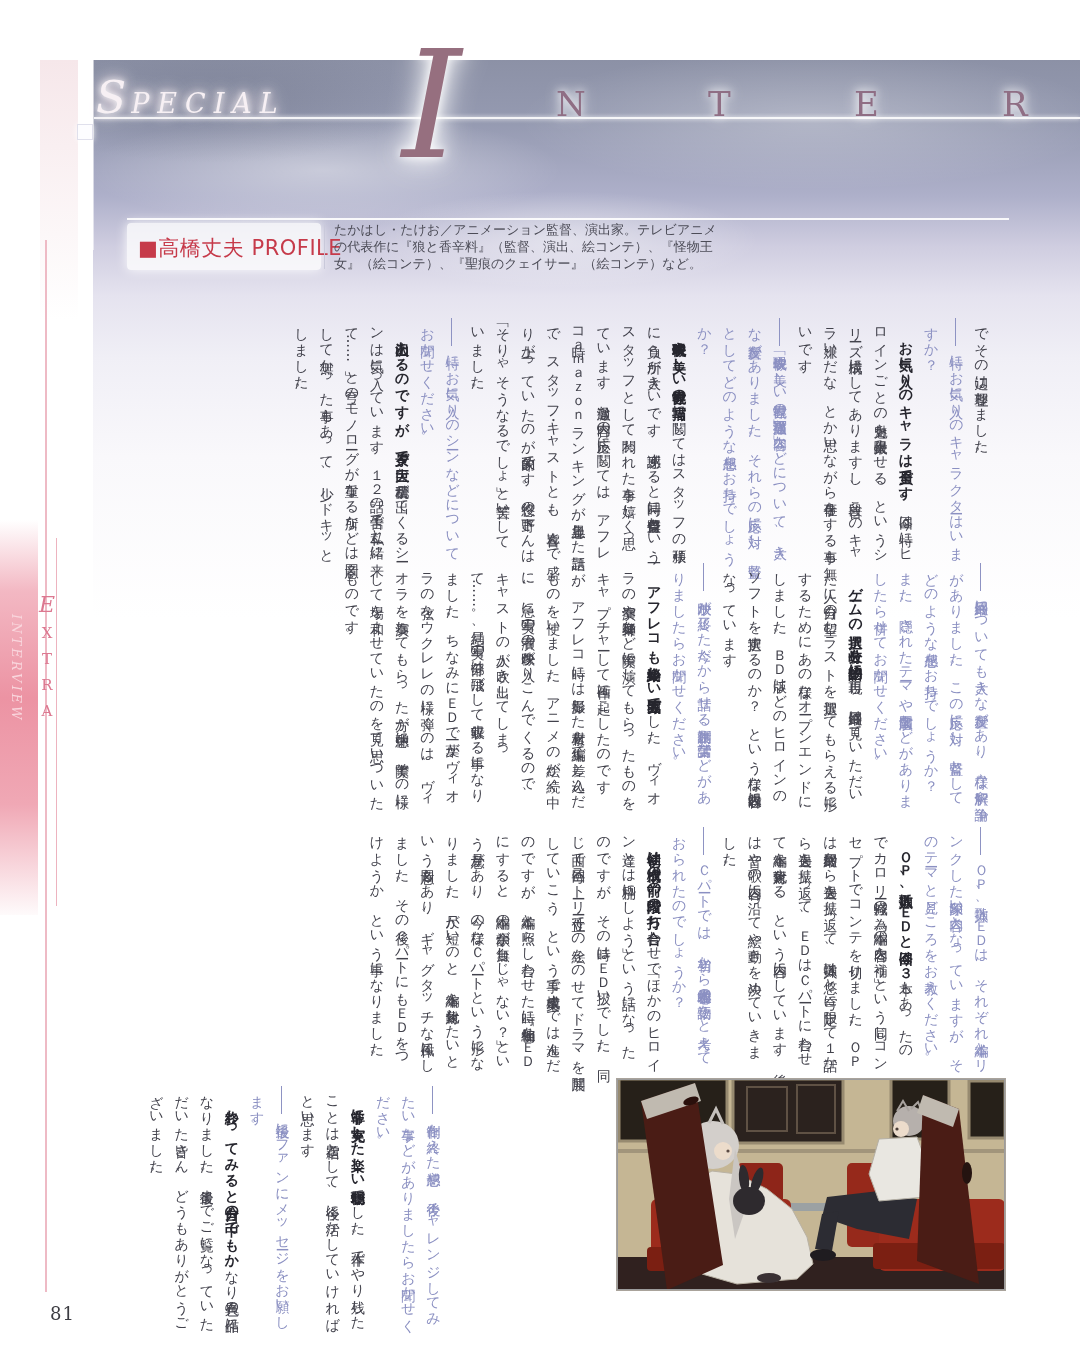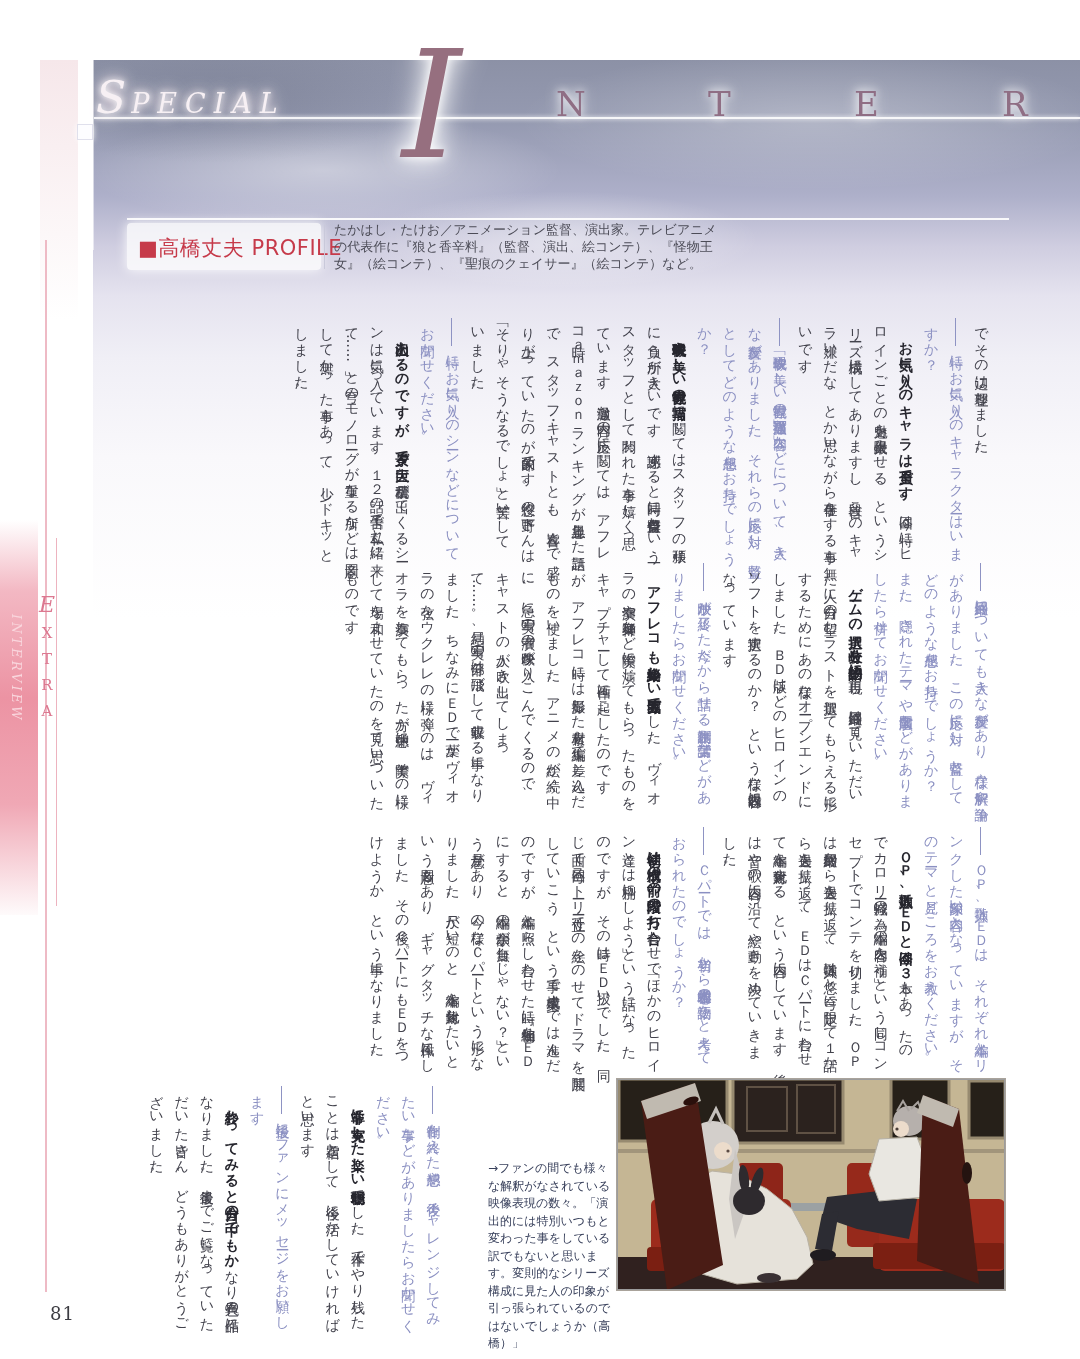--- a/index.html
+++ b/index.html
@@ -138,21 +138,20 @@
         <div class="seg a"><span class="lead">　初佳は構成の前の段階の打ち合</span>わせで「ほかのヒロイン達とは別枠にしよう」という話になったのですが、その時はＥＤ扱いでした。同じ曲で毎回ストーリー仕立ての絵をのせてドラマを展開していこう、という事で構成案までは進んだのですが、本編と照らし合わせた時に「初佳編をＥＤにすると、本編の余韻が台無しじゃない？」という意見があり、今の様なＣパートという形になりました。尺が短いのと、本編を対象化したいという意図もあり、ギャグタッチな作風にしました。その後ＣパートにもＥＤをつけようか、という事になりました。</div>
       </div>
       <div class="band band4">
         <div class="seg q">――制作を終えた感想や、今後チャレンジしてみたい事などがありましたらお聞かせください。</div>
         <div class="seg a"><span class="lead">　非常に充実した楽しい制作現場</span>でした。本作でやり残したことは宿題として、今後に活かしていければと思います。</div>
         <div class="seg q">――最後にファンにメッセージをお願いします。</div>
         <div class="seg a"><span class="lead">　終わってみると自分の中でもか</span>なり異色の作品になりました。最後までご覧になっていただいた皆さん、どうもありがとうございました。</div>
       </div>
     </div>
 
-  <div id="caption">→ファンの間でも様々な解釈がなされている映像表現の数々。「演出的には特別いつもと変わった事をしている訳でもないと思います。変則的なシリーズ構成に見た人の印象が引っ張られているのではないでしょうか（高橋）」</div>
 
   <div id="photo">
     <svg width="388" height="211" viewBox="0 0 388 211">
       <rect width="388" height="211" fill="#c5b694"></rect>
 
       <rect x="2" y="0" width="108" height="62" fill="#262019" stroke="#978a70" stroke-width="3"></rect>
       <rect x="116" y="0" width="110" height="64" fill="#2b2era" stroke="#978a70" stroke-width="3" fill-opacity="1" style="fill:#2b221e"></rect>
       <rect x="130" y="8" width="40" height="44" fill="none" stroke="#5f5144" stroke-width="2"></rect>
       <rect x="180" y="6" width="38" height="48" fill="none" stroke="#5f5144" stroke-width="2"></rect>
       <rect x="274" y="0" width="58" height="60" fill="#262019" stroke="#978a70" stroke-width="3"></rect>

